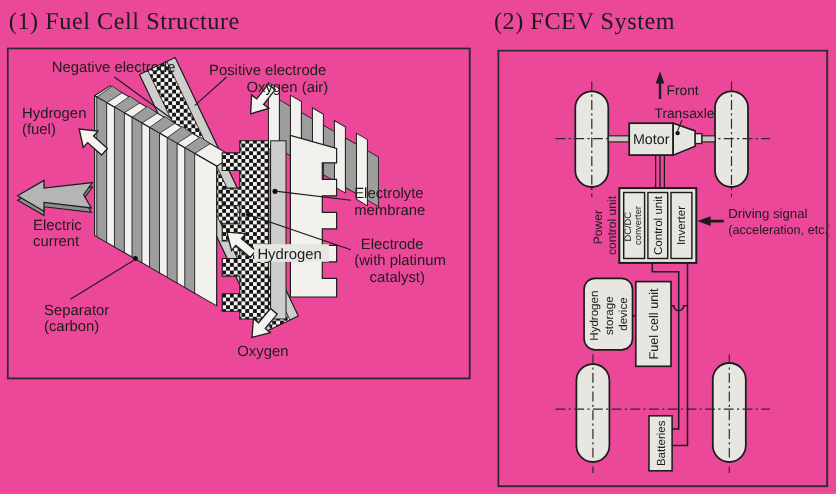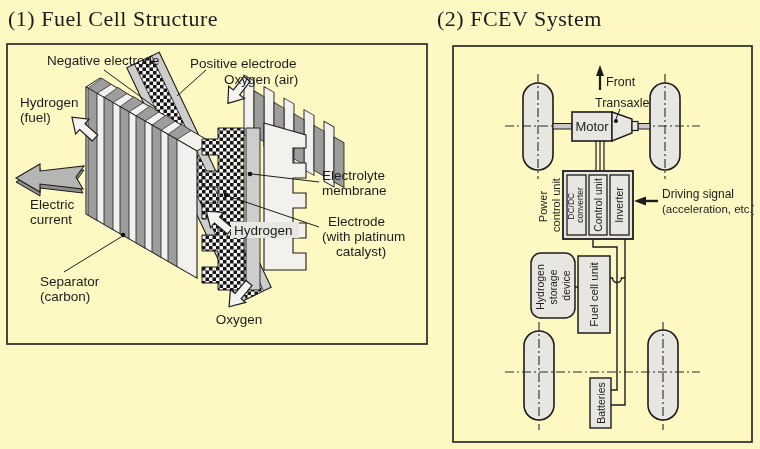--- a/index.html
+++ b/index.html
@@ -1,22 +1,22 @@
 <!DOCTYPE html>
 <html><head>
 <meta charset="utf-8">
 <style>
   html,body{margin:0;padding:0;}
   body{width:760px;height:449px;overflow:hidden;background:#e8e6e1;
        font-family:"Liberation Sans", sans-serif;color:#222;}
-  .page{position:relative;width:760px;height:449px;background:#fef9c3;}
+  .page{position:relative;width:760px;height:449px;background:#ec4899;}
   .fig-title{position:absolute;font-family:"Liberation Serif", serif;
        font-size:22px;color:#1c1c1c;letter-spacing:.5px;white-space:nowrap;}
   #title-left{left:8px;top:6px;}
-  #title-right{left:437px;top:6px;}
+  #title-right{left:449px;top:6px;}
   svg{position:absolute;}
   svg text{font-family:"Liberation Sans", sans-serif;fill:#1c1c1c;}
   .frame{fill:none;stroke:#2b2b2b;stroke-width:1.7;}
   .ld{stroke:#1c1c1c;stroke-width:1;fill:none;}
   .wire{stroke:#1c1c1c;stroke-width:1.4;fill:none;}
   .dashdot{stroke:#2b2b2b;stroke-width:1.1;fill:none;stroke-dasharray:9 3 2 3;}
   .boxline{fill:#e8e6e1;stroke:#1c1c1c;}
 </style>
 </head>
 <body>

